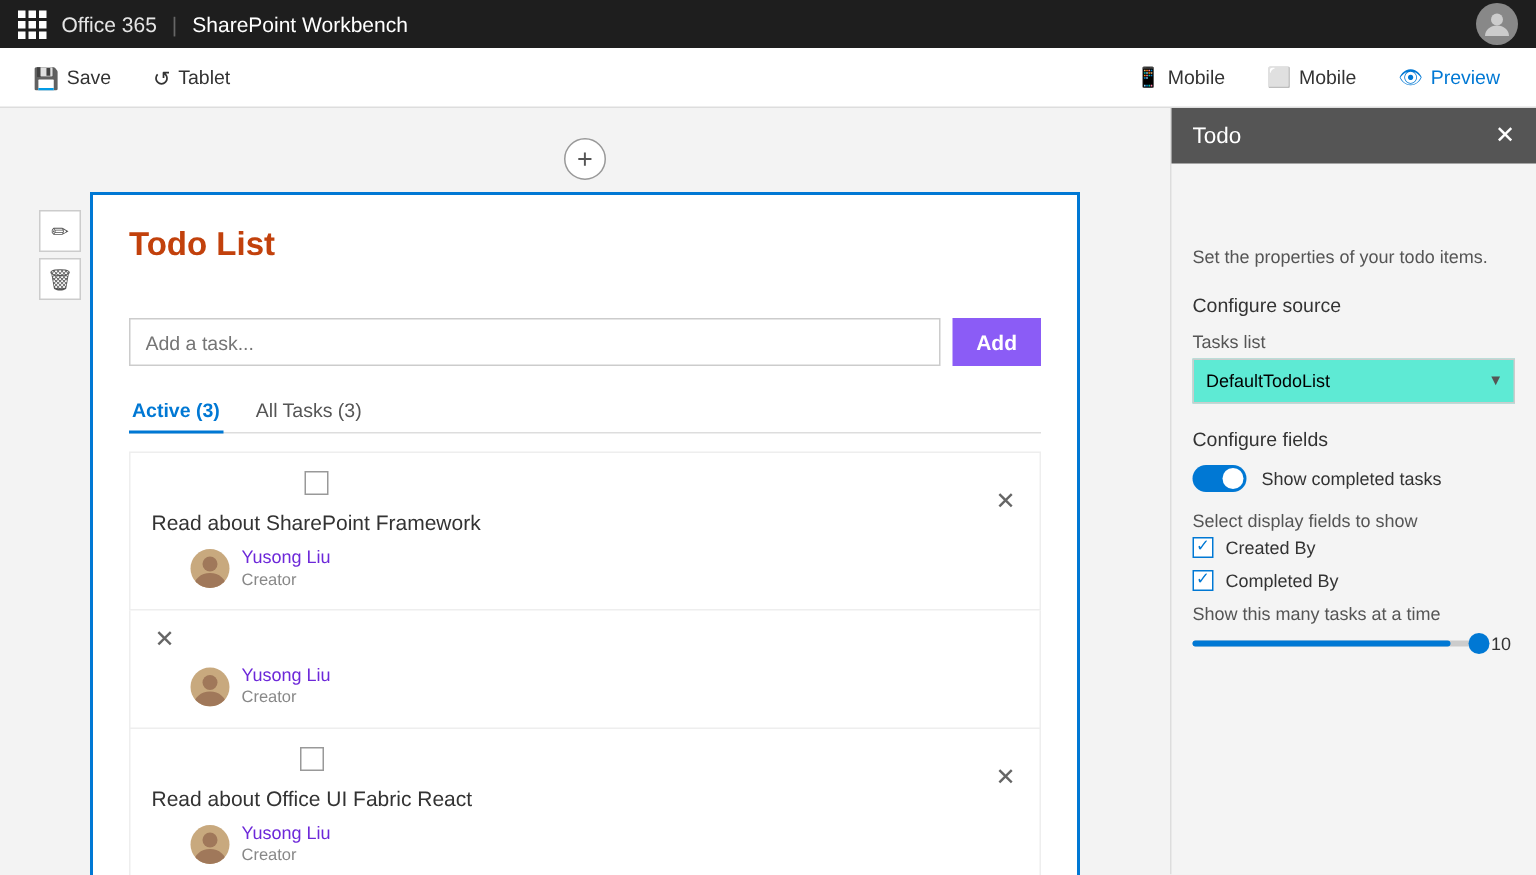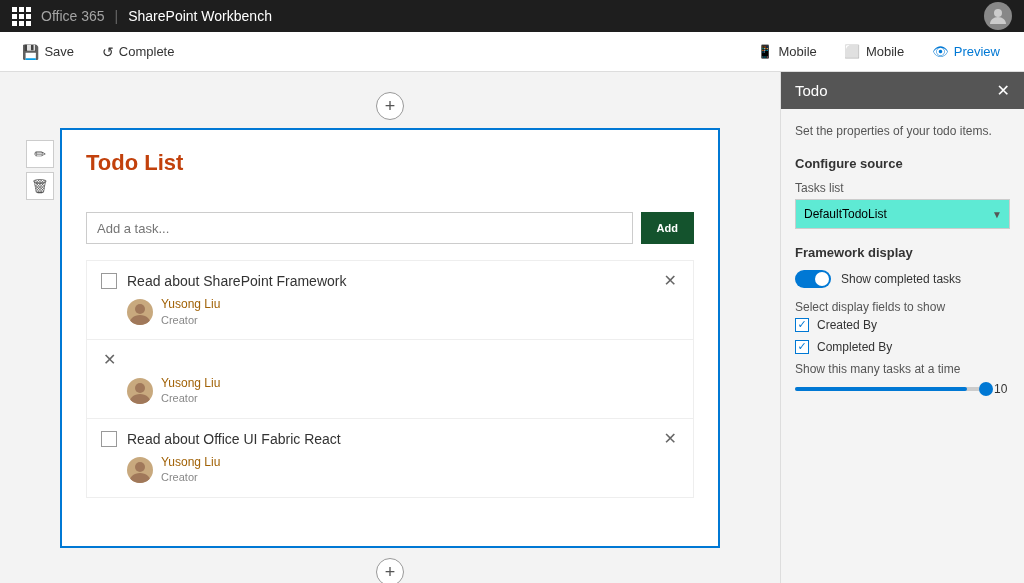--- a/index.html
+++ b/index.html
@@ -23,21 +23,21 @@
       cursor: pointer;
     }
     .top-nav .grid-icon span {
       background: white;
       width: 5px;
       height: 5px;
       display: block;
     }
     .top-nav .app-name {
       font-size: 14px;
-      color: #a3a3a3;
+      color: #e5e5e5;
       font-weight: 400;
     }
     .top-nav .divider {
       color: #666;
       margin: 0 10px;
     }
     .top-nav .workbench-title {
       font-size: 14px;
       color: white;
       font-weight: 400;
@@ -188,27 +188,27 @@
     .add-task-input {
       flex: 1;
       height: 32px;
       border: 1px solid #ccc;
       padding: 0 10px;
       font-size: 13px;
       color: #999;
       outline: none;
     }
     .add-btn {
-      background: #14532d;
+      background: #8b5cf6;
       color: white;
       border: none;
       padding: 0 16px;
       height: 32px;
       cursor: pointer;
-      font-size: 11px;
+      font-size: 14px;
       font-weight: 600;
     }
 
     
     .tabs {
       display: flex;
       gap: 20px;
       border-bottom: 1px solid #ddd;
       margin-bottom: 12px;
     }
@@ -237,20 +237,21 @@
     .task-item:first-child { border-top: 1px solid #eee; }
     .task-item-header {
       display: flex;
       align-items: center;
       justify-content: space-between;
     }
     .task-item-left {
       display: flex;
       align-items: center;
       gap: 10px;
+      flex-direction: column;
     }
     .task-checkbox {
       width: 16px;
       height: 16px;
       border: 1px solid #999;
       background: white;
       cursor: pointer;
       flex-shrink: 0;
     }
     .task-text {
@@ -280,21 +281,21 @@
       background: #c8a97e;
       display: flex;
       align-items: center;
       justify-content: center;
       font-size: 12px;
       color: white;
       overflow: hidden;
     }
     .creator-info .creator-name {
       font-size: 12px;
-      color: #a16207;
+      color: #6d28d9;
       line-height: 1.3;
       text-align: center;
     }
     .creator-info .creator-role {
       font-size: 11px;
       color: #888;
       line-height: 1.3;
     }
 
     
@@ -328,24 +329,25 @@
     .panel-body {
       padding: 14px;
       overflow-y: auto;
       flex: 1;
     }
     .panel-description {
       font-size: 12px;
       color: #555;
       margin-bottom: 16px;
       line-height: 1.4;
+      margin-top: 40px;
     }
     .panel-section-label {
       font-size: 13px;
-      font-weight: 700;
+      font-weight: 400;
       color: #333;
       margin-bottom: 10px;
     }
     .panel-field-label {
       font-size: 12px;
       color: #555;
       margin-bottom: 4px;
     }
     .panel-select-wrapper {
       position: relative;
@@ -498,21 +500,21 @@
   </div>
 </div>
 
 <div class="toolbar">
   <button class="toolbar-btn">
     <span class="icon">💾</span>
     <span>Save</span>
   </button>
   <button class="toolbar-btn">
     <span class="icon">↺</span>
-    <span>Complete</span>
+    <span>Tablet</span>
   </button>
   <div class="toolbar-spacer"></div>
   <div class="toolbar-right">
     <button class="view-btn">
       <span>📱</span>
       <span>Mobile</span>
     </button>
     <button class="view-btn">
       <span>⬜</span>
       <span>Mobile</span>
@@ -543,20 +545,24 @@
         </button>
       </div>
 
       <div class="todo-list-title">Todo List</div>
 
       <div class="add-task-row">
         <input class="add-task-input" type="text" placeholder="Add a task..." style="">
         <button class="add-btn">Add</button>
       </div>
 
+      <div class="tabs">
+        <div class="tab active">Active (3)</div>
+        <div class="tab">All Tasks (3)</div>
+      </div>
 
       <div>
 
         <div class="task-item">
           <div class="task-item-header">
             <div class="task-item-left">
               <div class="task-checkbox"></div>
               <span class="task-text">Read about SharePoint Framework</span>
             </div>
             <button class="task-close">✕</button>
@@ -638,21 +644,21 @@
       <div class="panel-select-wrapper">
         <select class="panel-select">
           <option>DefaultTodoList</option>
           <option>MyTasks</option>
           <option>ProjectTasks</option>
         </select>
         <span class="select-chevron">▼</span>
       </div>
 
       <div class="panel-section-divider">
-        <div class="panel-section-label">Framework display</div>
+        <div class="panel-section-label">Configure fields</div>
       </div>
 
       <div class="toggle-row">
         <div class="toggle">
           <div class="toggle-thumb"></div>
         </div>
         <span class="toggle-label">Show completed tasks</span>
       </div>
 
       <p class="panel-field-label">Select display fields to show</p>

